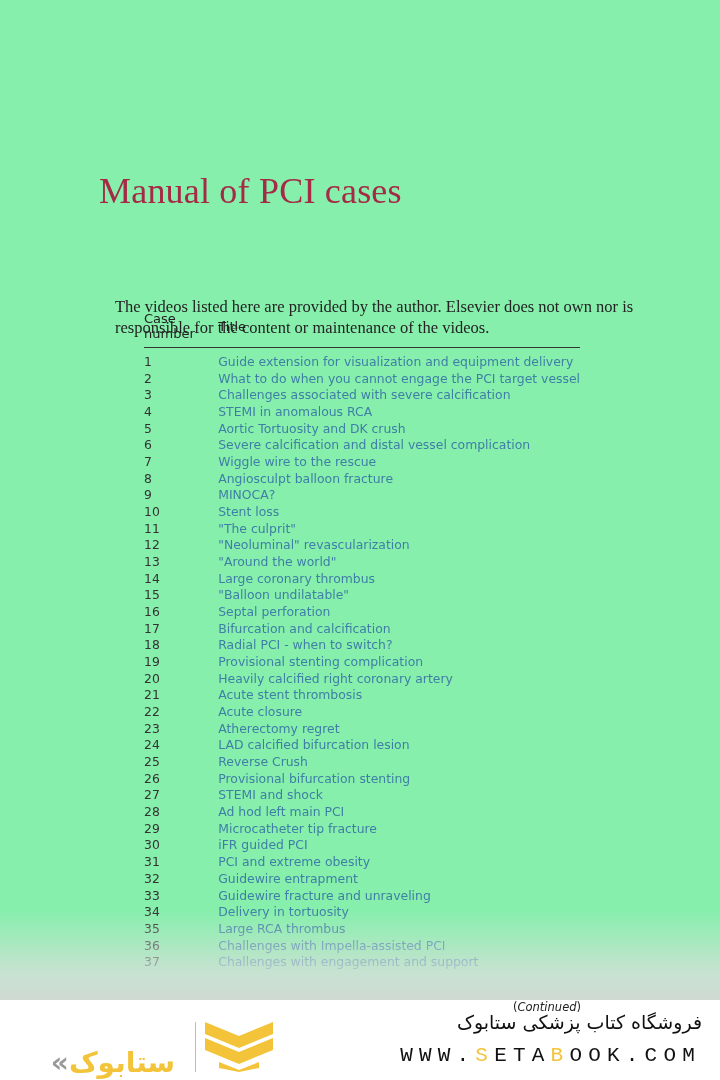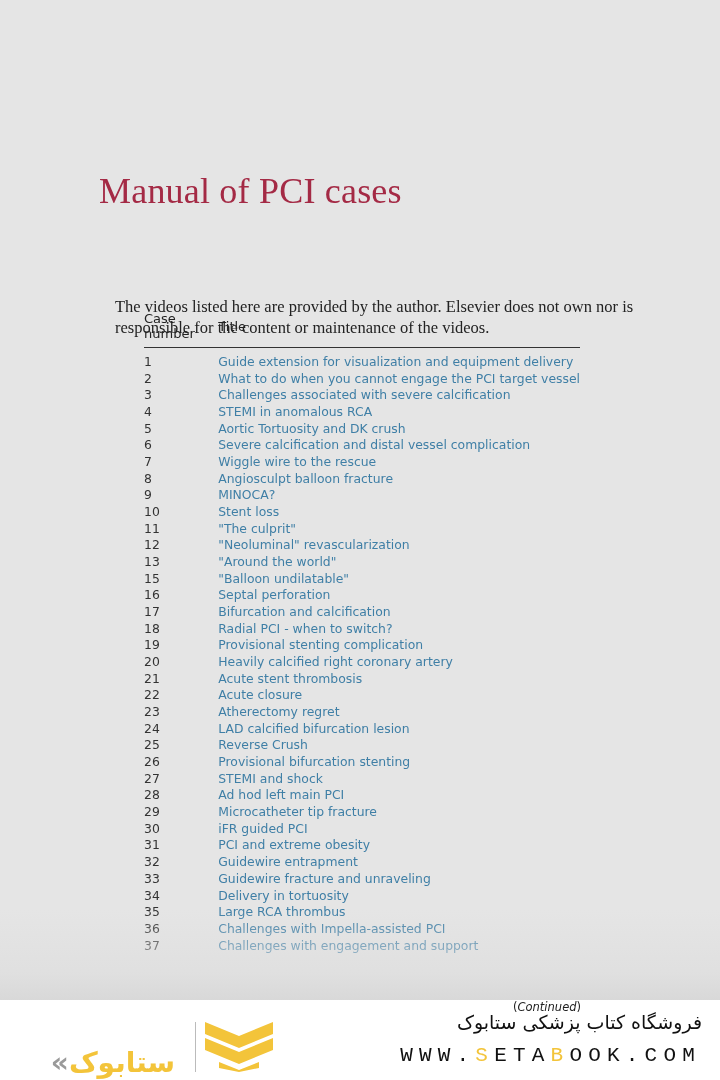--- a/index.html
+++ b/index.html
@@ -3,21 +3,21 @@
 <meta charset="utf-8">
 <style>
   html, body { margin: 0; padding: 0; }
   body {
     width: 720px; height: 1080px; overflow: hidden; position: relative;
     background: #ffffff;
     font-family: "Liberation Serif", serif;
   }
   .page {
     position: absolute; left: 0; top: 0; width: 720px; height: 1000px;
-    background: #e5e5e5; overflow: hidden;
+    background: #86efac; overflow: hidden;
   }
   .page::after {
     content: ""; position: absolute; left: 0; right: 0; bottom: 0; height: 90px;
     background: linear-gradient(to bottom, rgba(255,255,255,0) 0%, rgba(222,222,222,0.75) 70%, rgba(215,215,215,0.9) 100%);
     pointer-events: none;
   }
   .title {
     position: absolute; left: 99px; top: 170px; margin: 0;
     font-family: "Liberation Serif", serif; font-weight: normal;
     font-size: 36px; color: #a42a45; letter-spacing: 0.2px;
@@ -129,20 +129,24 @@
         </tr>
         <tr>
           <td class="num">12</td>
           <td class="ttl"><span>"Neoluminal" revascularization</span></td>
         </tr>
         <tr>
           <td class="num">13</td>
           <td class="ttl"><span>"Around the world"</span></td>
         </tr>
         <tr>
+          <td class="num">14</td>
+          <td class="ttl"><span>Large coronary thrombus</span></td>
+        </tr>
+        <tr>
           <td class="num">15</td>
           <td class="ttl"><span>"Balloon undilatable"</span></td>
         </tr>
         <tr>
           <td class="num">16</td>
           <td class="ttl"><span>Septal perforation</span></td>
         </tr>
         <tr>
           <td class="num">17</td>
           <td class="ttl"><span>Bifurcation and calcification</span></td>

